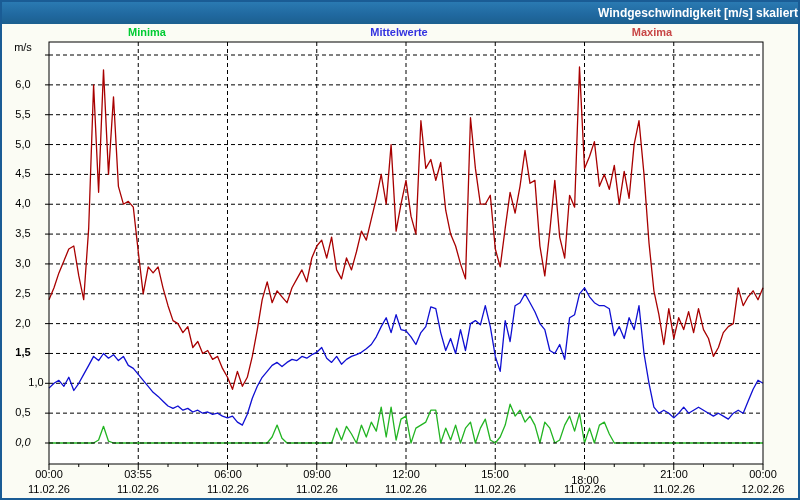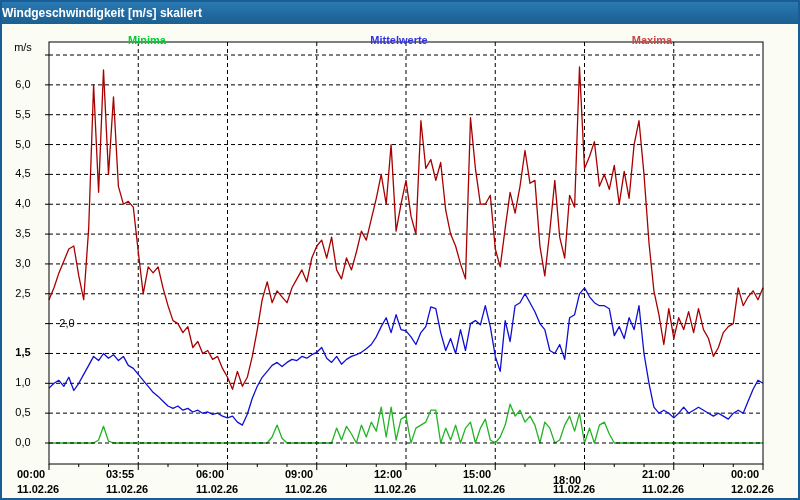--- a/index.html
+++ b/index.html
@@ -4,26 +4,26 @@
 <style>
   html,body{margin:0;padding:0;background:#e8e8e8;}
   .frame{
     position:relative;width:800px;height:500px;box-sizing:border-box;
     border:2px solid #1A5C95;background:#FBFCF4;overflow:hidden;
     font-family:"Liberation Sans", sans-serif;
   }
   .titlebar{
     position:absolute;top:0;left:0;right:0;height:22px;
     background:linear-gradient(180deg,#2A7AB2 0%,#20689F 60%,#1C608F 100%);
-    color:#FFFFFF;font-size:12px;font-weight:bold;line-height:22px;text-align:left;
+    color:#FFFFFF;font-size:12px;font-weight:bold;line-height:22px;text-align:right;
   }
   .lbl{position:absolute;font-size:11px;color:#000;white-space:nowrap;}
   .ylab{width:42px;text-align:center;}
-  .xlab{width:64px;text-align:left;font-weight:bold;}
-  .legend-item{position:absolute;top:32px;font-size:11px;font-weight:bold;text-align:center;width:90px;}
+  .xlab{width:64px;text-align:center;}
+  .legend-item{position:absolute;top:24px;font-size:11px;font-weight:bold;text-align:center;width:90px;}
   svg{position:absolute;top:0;left:0;}
 </style>
 </head>
 <body>
 
 <div class="frame">
   <div class="titlebar">
     <span>Windgeschwindigkeit [m/s] skaliert</span>
   </div>
   <svg id="chart-svg" width="800" height="500" viewBox="0 0 800 500">
@@ -96,25 +96,25 @@
   <div class="lbl ylab" style="left:0;top:39px;">m/s</div>
   <div id="labels">
       <div class="lbl ylab" style="left:0;top:76px;">6,0</div>
       <div class="lbl ylab" style="left:0;top:106px;">5,5</div>
       <div class="lbl ylab" style="left:0;top:136px;">5,0</div>
       <div class="lbl ylab" style="left:0;top:165px;">4,5</div>
       <div class="lbl ylab" style="left:0;top:195px;">4,0</div>
       <div class="lbl ylab" style="left:0;top:225px;">3,5</div>
       <div class="lbl ylab" style="left:0;top:255px;">3,0</div>
       <div class="lbl ylab" style="left:0;top:285px;">2,5</div>
-      <div class="lbl ylab" style="left:0;top:315px;padding-left:44px;">2,0</div>
+      <div class="lbl ylab" style="left:0;top:315px;">2,0</div>
       <div class="lbl ylab" style="left:0;top:344px;font-weight:bold;">1,5</div>
-      <div class="lbl ylab" style="left:0;top:374px;">1,0</div>
+      <div class="lbl ylab" style="left:0;top:374px;padding-left:13px;">1,0</div>
       <div class="lbl ylab" style="left:0;top:404px;">0,5</div>
-      <div class="lbl ylab" style="left:0;top:434px;">0,0</div>
+      <div class="lbl ylab" style="left:0;top:434px;font-style:italic;">0,0</div>
       <div class="lbl xlab" style="left:15px;top:466px;">00:00</div>
       <div class="lbl xlab" style="left:15px;top:481px;">11.02.26</div>
       <div class="lbl xlab" style="left:104px;top:466px;">03:55</div>
       <div class="lbl xlab" style="left:104px;top:481px;">11.02.26</div>
       <div class="lbl xlab" style="left:194px;top:466px;">06:00</div>
       <div class="lbl xlab" style="left:194px;top:481px;">11.02.26</div>
       <div class="lbl xlab" style="left:283px;top:466px;">09:00</div>
       <div class="lbl xlab" style="left:283px;top:481px;">11.02.26</div>
       <div class="lbl xlab" style="left:372px;top:466px;">12:00</div>
       <div class="lbl xlab" style="left:372px;top:481px;">11.02.26</div>

